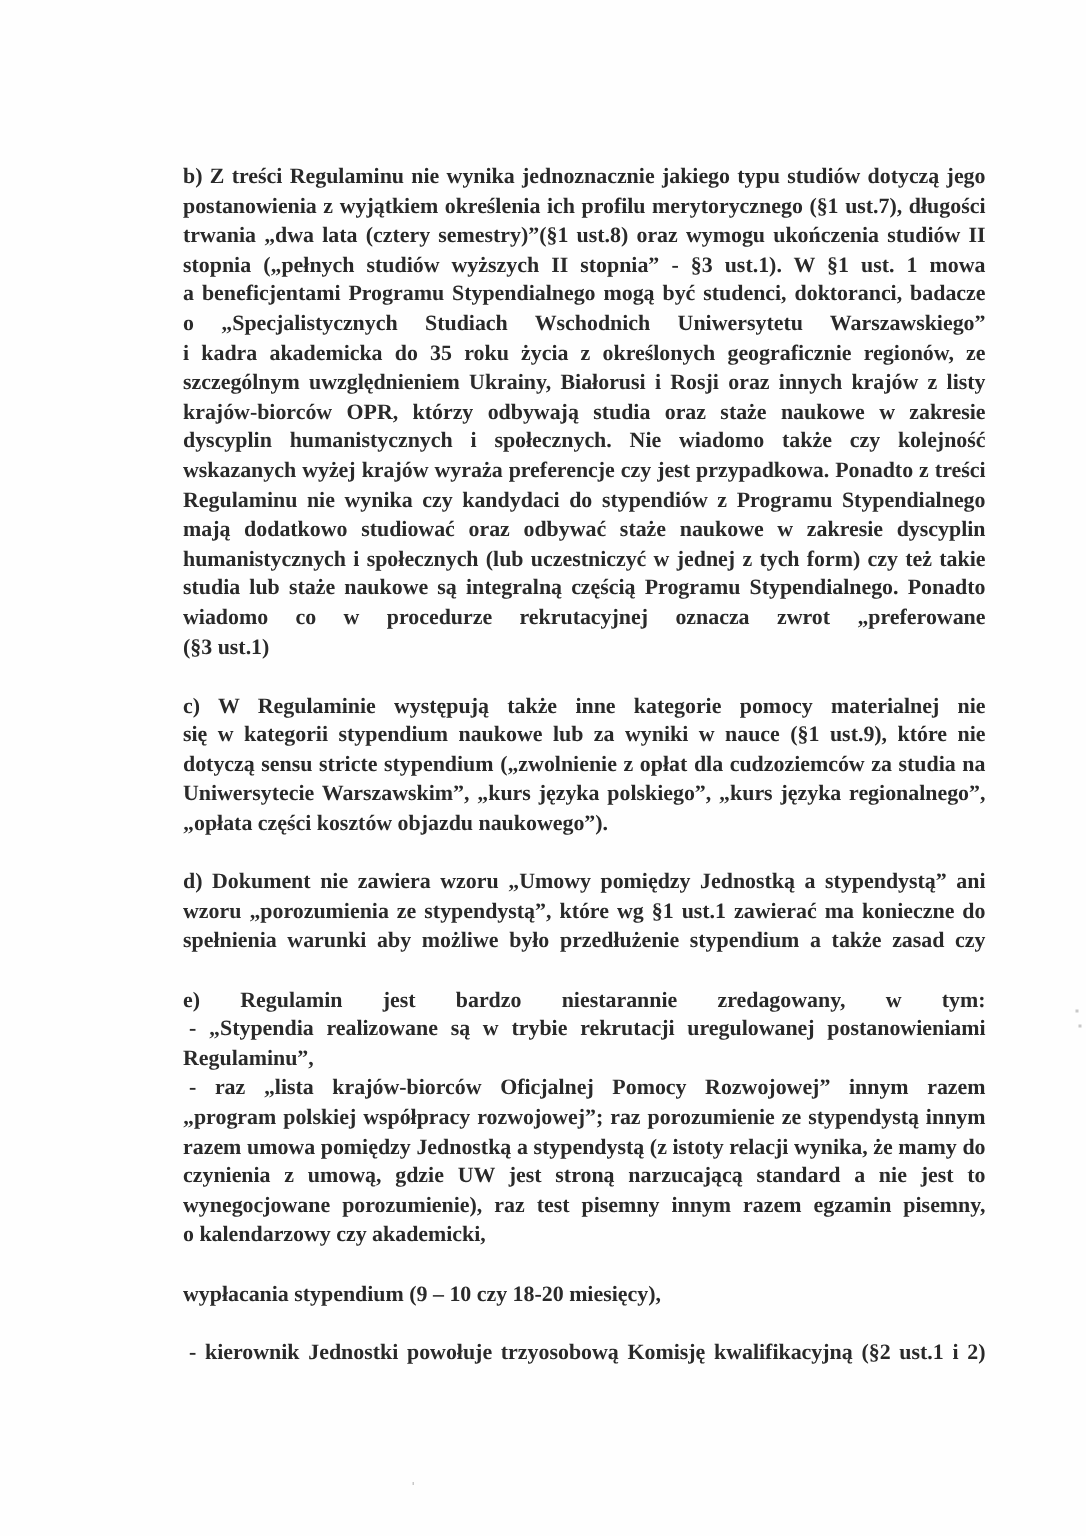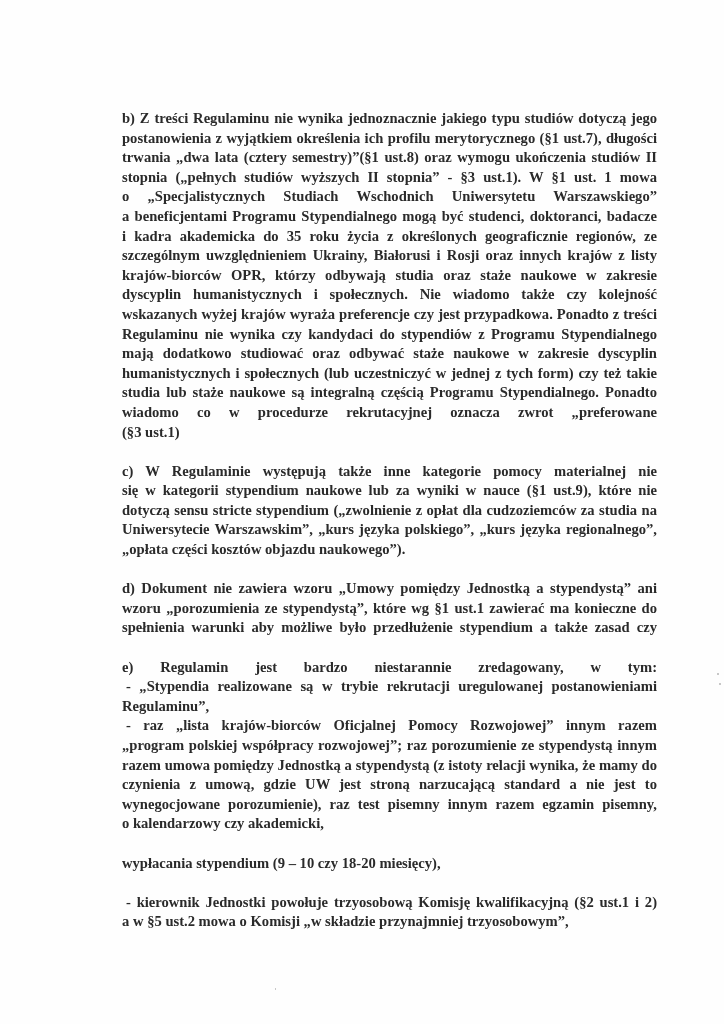--- a/index.html
+++ b/index.html
@@ -22,22 +22,22 @@
 <body>
 
 <div class="page">
   <div class="content">
 
     <div class="para">
       <span class="line" style="white-space: normal; overflow: hidden;">b) Z treści Regulaminu nie wynika jednoznacznie jakiego typu studiów dotyczą jego</span>
       <span class="line" style="white-space: normal; overflow: hidden;">postanowienia z wyjątkiem określenia ich profilu merytorycznego (§1 ust.7), długości</span>
       <span class="line" style="white-space: normal; overflow: hidden;">trwania „dwa lata (cztery semestry)”(§1 ust.8)  oraz wymogu ukończenia studiów II</span>
       <span class="line" style="white-space: normal; overflow: hidden;">stopnia („pełnych studiów wyższych II stopnia” - §3 ust.1). W §1 ust. 1 mowa</span>
+      <span class="line" style="white-space: normal; overflow: hidden;">a beneficjentami Programu Stypendialnego mogą być studenci, doktoranci, badacze</span>
       <span class="line" style="white-space: normal; overflow: hidden;">o „Specjalistycznych Studiach Wschodnich Uniwersytetu Warszawskiego”</span>
-      <span class="line" style="white-space: normal; overflow: hidden;">a beneficjentami Programu Stypendialnego mogą być studenci, doktoranci, badacze</span>
       <span class="line" style="white-space: normal; overflow: hidden;">i kadra akademicka do 35 roku życia z określonych geograficznie regionów, ze</span>
       <span class="line" style="white-space: normal; overflow: hidden;">szczególnym uwzględnieniem Ukrainy, Białorusi i Rosji oraz innych krajów z listy</span>
       <span class="line" style="white-space: normal; overflow: hidden;">krajów-biorców OPR, którzy odbywają studia oraz staże naukowe w zakresie</span>
       <span class="line" style="white-space: normal; overflow: hidden;">dyscyplin humanistycznych i społecznych. Nie wiadomo także czy kolejność</span>
       <span class="line" style="white-space: normal; overflow: hidden;">wskazanych wyżej krajów wyraża preferencje czy jest przypadkowa. Ponadto z treści</span>
       <span class="line" style="white-space: normal; overflow: hidden;">Regulaminu nie wynika czy kandydaci do stypendiów z Programu Stypendialnego</span>
       <span class="line" style="white-space: normal; overflow: hidden;">mają dodatkowo studiować oraz odbywać staże naukowe w zakresie dyscyplin</span>
       <span class="line" style="white-space: normal; overflow: hidden;">humanistycznych i społecznych (lub uczestniczyć w jednej z tych form) czy też takie</span>
       <span class="line" style="white-space: normal; overflow: hidden;">studia lub staże naukowe są integralną częścią Programu Stypendialnego. Ponadto nie</span>
       <span class="line" style="white-space: normal; overflow: hidden;">wiadomo co w procedurze rekrutacyjnej oznacza zwrot „preferowane humanistyczne”</span>
@@ -69,21 +69,20 @@
       <span class="line" style="white-space: normal; overflow: hidden;">wynegocjowane porozumienie), raz test pisemny innym razem egzamin pisemny,</span>
       <span class="line last" style="white-space: normal; overflow: hidden;">o kalendarzowy czy akademicki,</span>
     </div>
 
     <div class="para">
       <span class="line last" style="white-space: normal; overflow: hidden;">wypłacania stypendium (9 – 10 czy 18-20 miesięcy),</span>
     </div>
 
     <div class="para">
       <span class="line indent" style="white-space: normal; overflow: hidden;">  - kierownik Jednostki powołuje trzyosobową Komisję kwalifikacyjną (§2 ust.1 i 2)</span>
-      <span class="line last" style="white-space: normal; overflow: hidden;">a w §5 ust.2 mowa o Komisji „w składzie przynajmniej trzyosobowym”,</span>
     </div>
 
   </div>
 
   <div class="speck" style="left:717px; top:673px; width:2px; height:2px;"></div>
   <div class="speck" style="left:719px; top:683px; width:2px; height:2px;"></div>
   <div class="speck" style="left:275px; top:988px; width:1px; height:2px;"></div>
 </div>
 
 </body></html>

